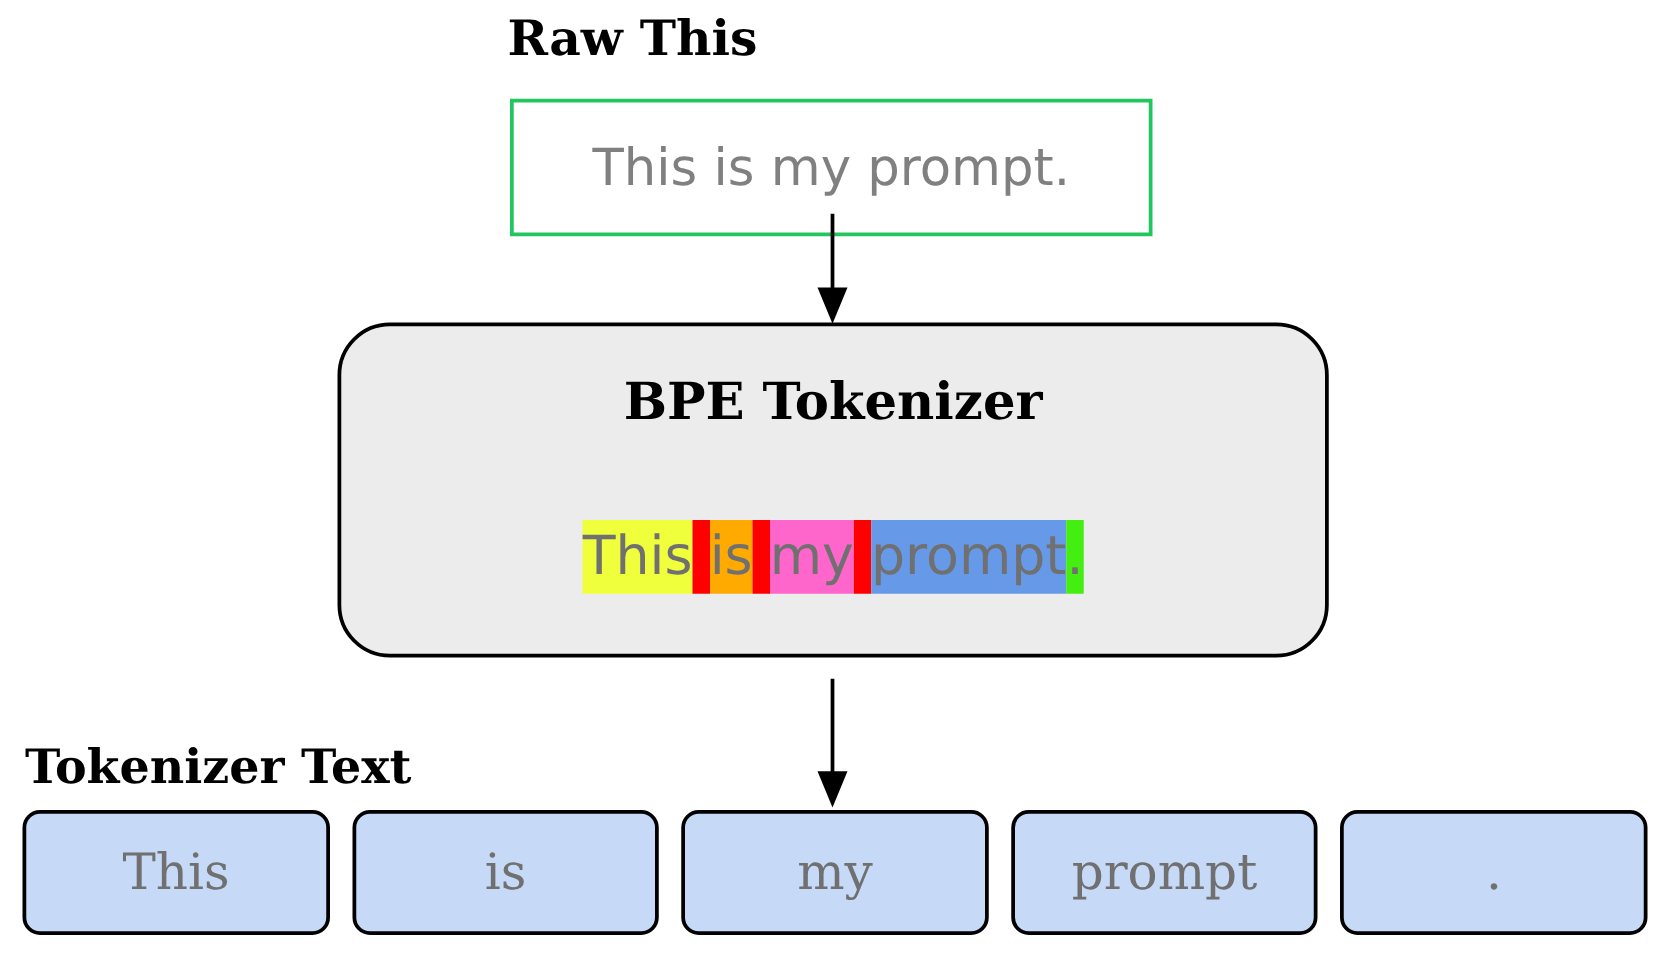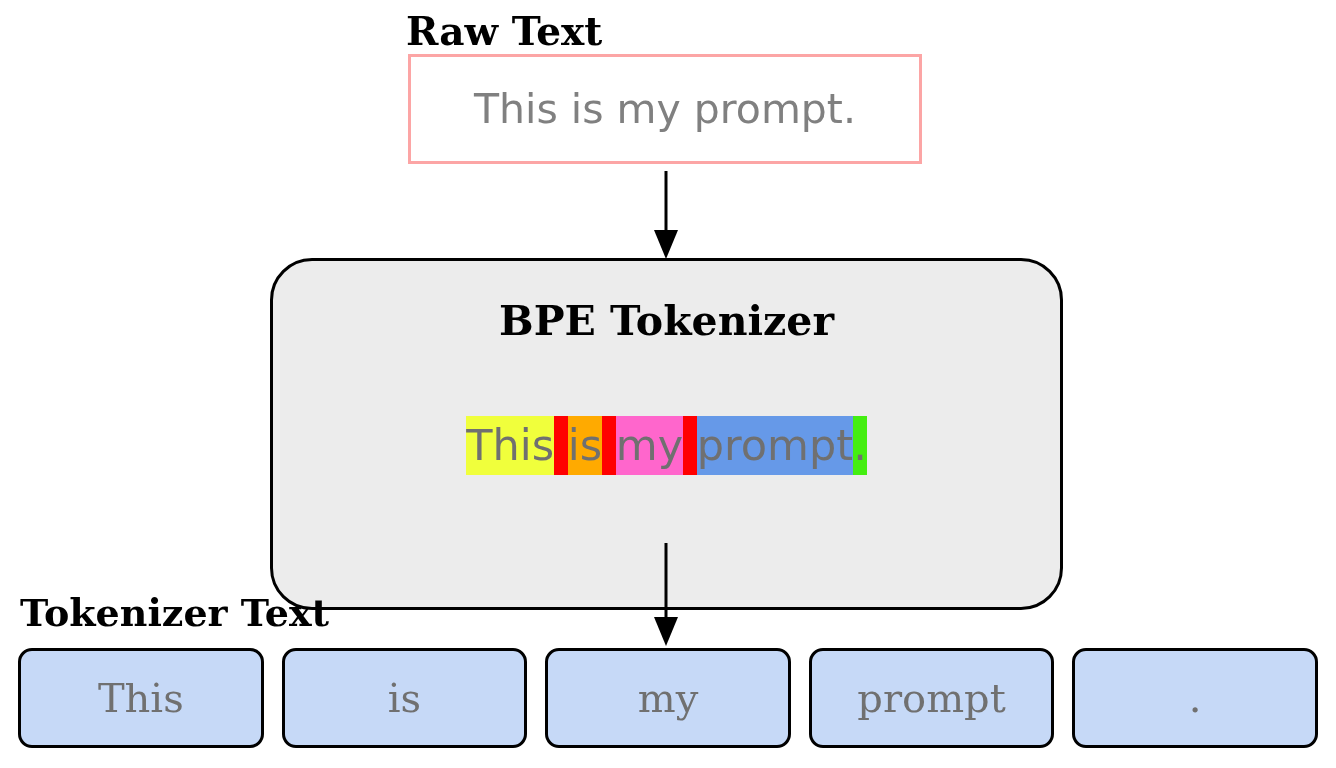--- a/index.html
+++ b/index.html
@@ -32,25 +32,25 @@
   #tokenized-text-heading {
     left: 20px;
     top: 594px;
     font-size: 38px;
   }
 
   
   #raw-text-box {
     position: absolute;
     left: 408px;
-    top: 54px;
+    top: 79px;
     width: 514px;
     height: 110px;
     box-sizing: border-box;
-    border: 3px solid #fca5a5;
+    border: 3px solid #22c55e;
     background: #ffffff;
     display: flex;
     align-items: center;
     justify-content: center;
   }
   #raw-text-value {
     font-family: "DejaVu Sans", "Liberation Sans", sans-serif;
     font-size: 41px;
     color: #808080;
     white-space: pre;
@@ -63,21 +63,21 @@
   }
   #arrow-raw-to-tokenizer { left: 638px; top: 171px; }
   #arrow-tokenizer-to-tokens { left: 638px; top: 543px; }
 
   
   #tokenizer-box {
     position: absolute;
     left: 270px;
     top: 258px;
     width: 793px;
-    height: 352px;
+    height: 268px;
     box-sizing: border-box;
     border: 3px solid #000000;
     border-radius: 42px;
     background: #ececec;
   }
   #tokenizer-title {
     position: absolute;
     left: 0;
     right: 0;
     top: 40px;
@@ -133,21 +133,21 @@
     font-family: "DejaVu Serif", "Liberation Serif", serif;
     font-size: 40px;
     color: #707070;
     line-height: 1;
     white-space: pre;
   }
 </style>
 </head>
 <body>
 
-<div id="raw-text-heading" class="section-heading">Raw Text</div>
+<div id="raw-text-heading" class="section-heading">Raw This</div>
 
 <div id="raw-text-box">
   <span id="raw-text-value">This is my prompt.</span>
 </div>
 
 <svg id="arrow-raw-to-tokenizer" class="arrow-svg" width="56" height="90" viewBox="0 0 56 90">
   <line x1="28" y1="0" x2="28" y2="68" stroke="#000000" stroke-width="3"></line>
   <polygon points="28,88 16,59 40,59" fill="#000000"></polygon>
 </svg>
 

